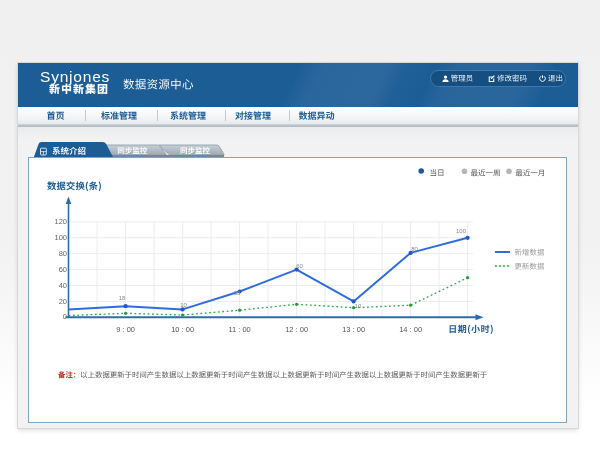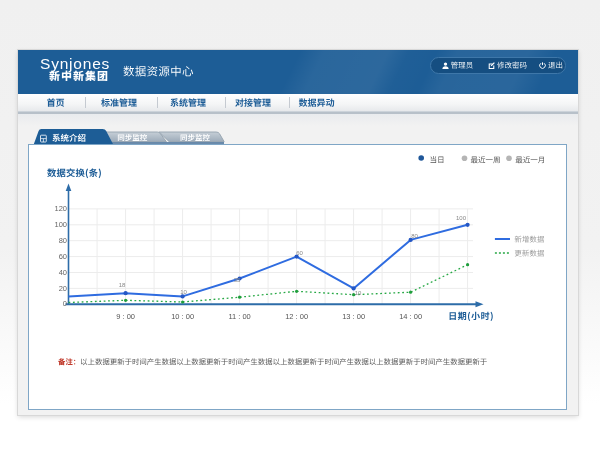--- a/index.html
+++ b/index.html
@@ -1,19 +1,19 @@
 <!DOCTYPE html>
 <html><head>
 <meta charset="utf-8">
 <style>
   html,body{margin:0;padding:0;}
   body{width:600px;height:450px;overflow:hidden;
     background:linear-gradient(180deg,#f0f0f0 0%,#f2f2f2 55%,#ffffff 90%);
     font-family:"Liberation Sans",sans-serif;}
-  .page{position:absolute;left:18px;top:50px;width:560px;height:365px;
+  .page{position:absolute;left:18px;top:63px;width:560px;height:365px;
     background:#f2f2f2;box-shadow:0 0 0 1px #d8d8d8, 0 2px 5px rgba(0,0,0,.16);}
   .ov{position:absolute;left:0;top:0;z-index:50;pointer-events:none;}
   .hdr{position:absolute;left:0;top:0;width:560px;height:44px;background:#1d5d96;overflow:hidden;}
   .shine{position:absolute;left:230px;top:0;width:330px;height:44px;
     background:linear-gradient(116deg,rgba(255,255,255,0) 15%,rgba(255,255,255,.06) 22%,rgba(255,255,255,.07) 40%,rgba(255,255,255,.01) 46%,rgba(255,255,255,0) 54%,rgba(255,255,255,.05) 60%,rgba(255,255,255,.06) 80%,rgba(255,255,255,0) 88%);}
   .logoen{position:absolute;left:22px;top:4.5px;color:#fff;font-size:15.5px;letter-spacing:0.8px;}
   .userbar{position:absolute;left:412px;top:7px;width:134px;height:15px;
     background:#154e81;border:1px solid #3e77a9;border-radius:9px;}
   .ubicon{position:absolute;top:3.5px;}
   .nav{position:absolute;left:0;top:44px;width:560px;height:17px;

